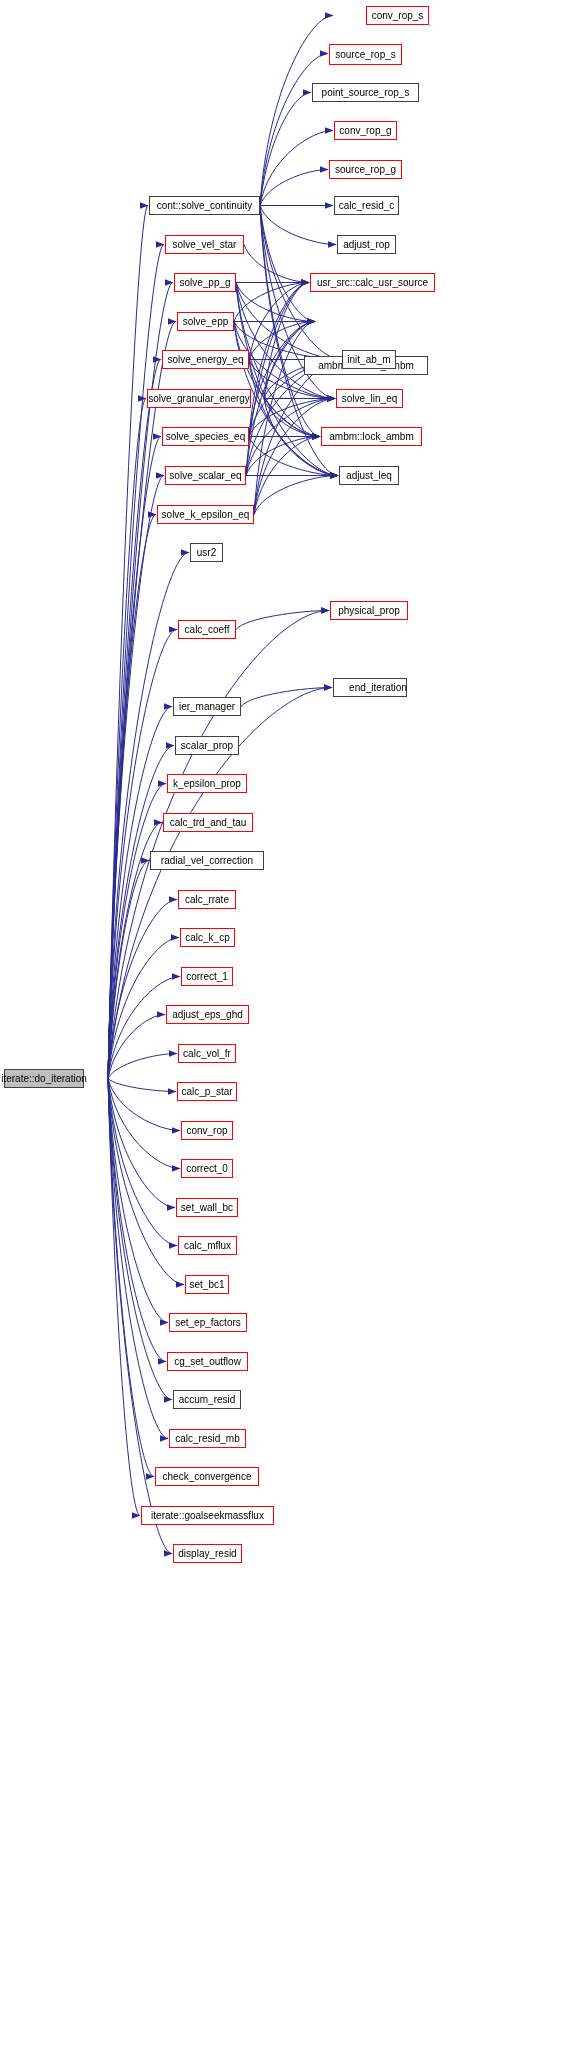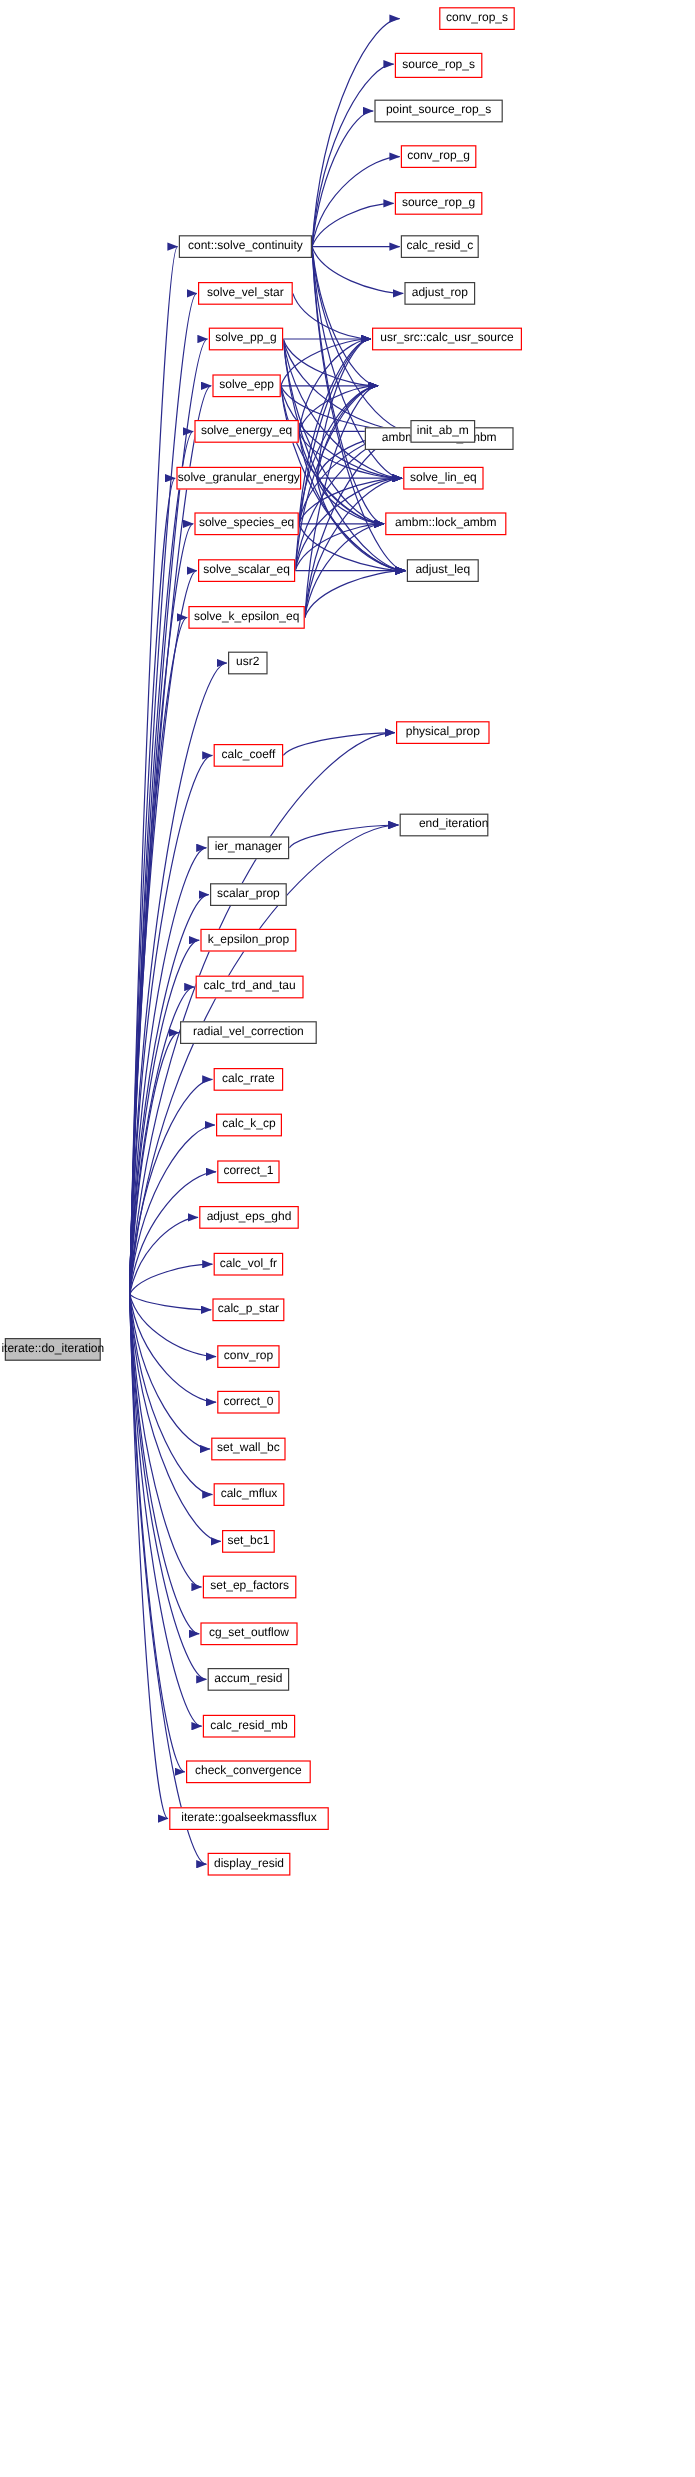--- a/index.html
+++ b/index.html
@@ -148,21 +148,21 @@
       <path d="M246,475.5 L338,475.5" fill="none" stroke="#2a2a8c" stroke-width="1" marker-end="url(#ah)"></path>
       <path d="M254,514.5 C262,394.84000000000003 296.5475,321.5 315,321.5" fill="none" stroke="#2a2a8c" stroke-width="1" marker-end="url(#ah)"></path>
       <path d="M254,514.5 C262.7,418.4 314.6825,359.5 341,359.5" fill="none" stroke="#2a2a8c" stroke-width="1" marker-end="url(#ah)"></path>
       <path d="M254,514.5 C262.1,442.58 310.4975,398.5 335,398.5" fill="none" stroke="#2a2a8c" stroke-width="1" marker-end="url(#ah)"></path>
       <path d="M254,514.5 C262,466.14 300.03499999999997,436.5 320,436.5" fill="none" stroke="#2a2a8c" stroke-width="1" marker-end="url(#ah)"></path>
       <path d="M254,514.5 C262.4,490.32 312.59,475.5 338,475.5" fill="none" stroke="#2a2a8c" stroke-width="1" marker-end="url(#ah)"></path>
       <path d="M236,629.5 C245.3,617.72 300.8675,610.5 329,610.5" fill="none" stroke="#2a2a8c" stroke-width="1" marker-end="url(#ah)"></path>
       <path d="M241,706.5 C250.1,694.72 304.47249999999997,687.5 332,687.5" fill="none" stroke="#2a2a8c" stroke-width="1" marker-end="url(#ah)"></path>
     </svg>
   <div id="node-layer">
-      <div class="node current" style="left: 4px; top: 1115px; width: 80px; height: 19px;">
+      <div class="node current" style="left: 4px; top: 1069px; width: 80px; height: 19px;">
         <span class="lbl">iterate::do_iteration</span>
       </div>
       <div class="node black" style="left: 149px; top: 196px; width: 111px; height: 19px;">
         <span class="lbl">cont::solve_continuity</span>
       </div>
       <div class="node" style="left: 165px; top: 235px; width: 79px; height: 19px;">
         <span class="lbl">solve_vel_star</span>
       </div>
       <div class="node" style="left: 174px; top: 273px; width: 62px; height: 19px;">
         <span class="lbl">solve_pp_g</span>

